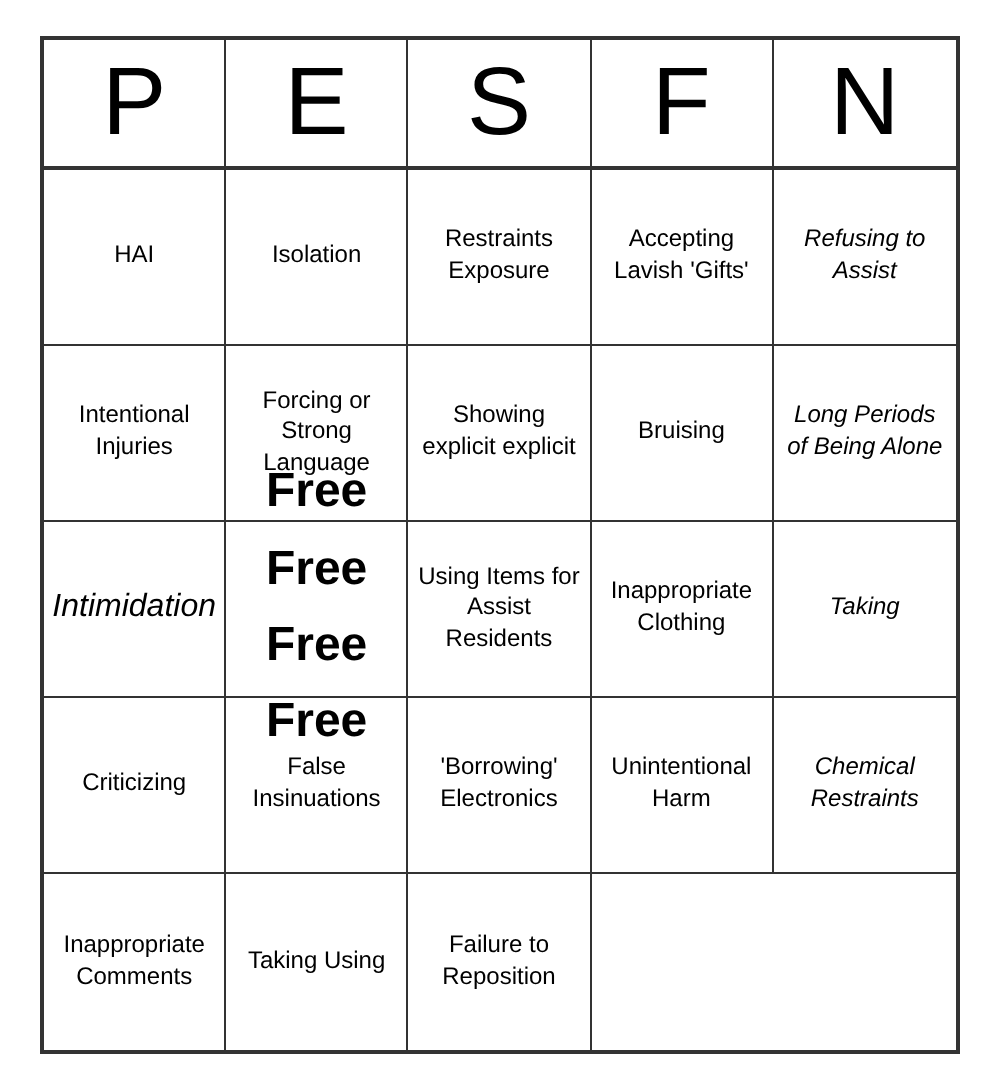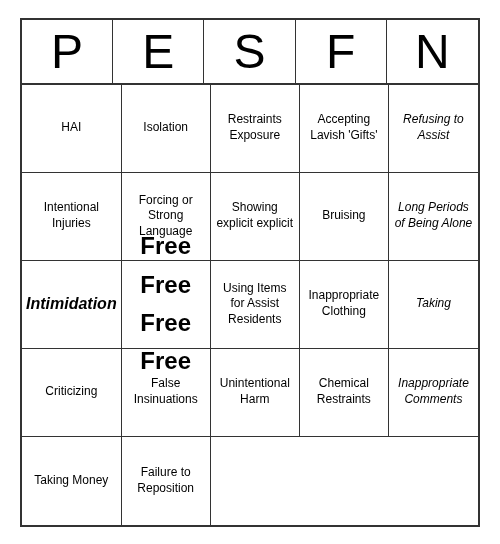--- a/index.html
+++ b/index.html
@@ -47,21 +47,21 @@
     }
     .cell:nth-child(5n) { border-right: none; font-style: italic; }
     .cell:nth-child(n+21) { border-bottom: none; }
     .cell.free {
       font-size: 24px;
       font-weight: bold;
       line-height: 1.6;
     }
     .cell.large-text {
       font-size: 16px;
-      font-weight: bold;
+      font-weight: normal;
       font-style: italic;
     }
   </style>
 </head>
 <body>
 
 <div class="bingo-card">
   <div class="header-row">
   <div class="header-cell">P</div>
       <div class="header-cell">E</div>
@@ -80,19 +80,20 @@
       <div class="cell">Showing explicit explicit</div>
       <div class="cell">Bruising</div>
       <div class="cell">Long Periods of Being Alone</div>
       <div class="cell large-text">Intimidation</div>
       <div class="cell free">Free<br>Free<br>Free<br>Free</div>
       <div class="cell">Using Items for Assist Residents</div>
       <div class="cell">Inappropriate Clothing</div>
       <div class="cell">Taking</div>
       <div class="cell">Criticizing</div>
       <div class="cell">False Insinuations</div>
+      <div class="cell">'Borrowing' Electronics</div>
       <div class="cell">Unintentional Harm</div>
       <div class="cell">Chemical Restraints</div>
       <div class="cell">Inappropriate Comments</div>
-      <div class="cell">Taking Money</div>
+      <div class="cell">Taking Using</div>
       <div class="cell">Failure to Reposition</div>
     </div>
 </div>
 
 </body></html>

